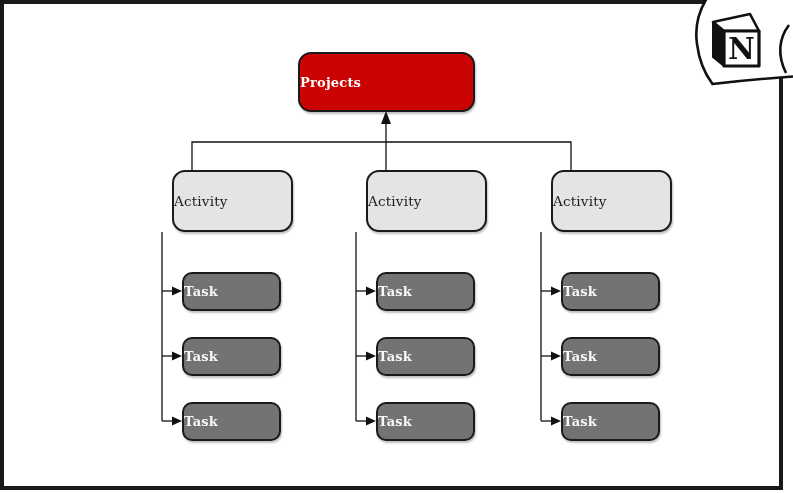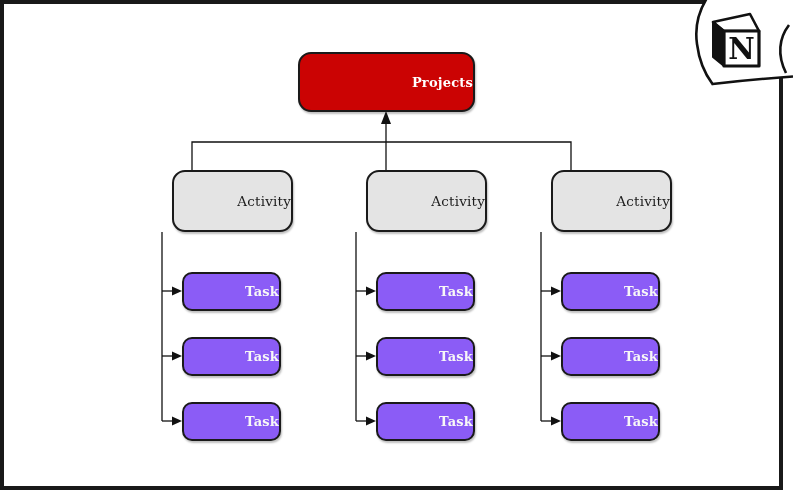--- a/index.html
+++ b/index.html
@@ -7,41 +7,41 @@
     position:relative;width:793px;height:493px;background:#ffffff;overflow:hidden;
     font-family:"DejaVu Serif", serif;
   }
   .frame{
     position:absolute;left:0;top:0;width:783px;height:490px;
     border:4px solid #191919;box-sizing:border-box;background:#ffffff;
   }
   .connectors{position:absolute;left:0;top:0;width:793px;height:493px;pointer-events:none;}
   .node{
     position:absolute;box-sizing:border-box;
-    display:flex;align-items:center;justify-content:flex-end;
+    display:flex;align-items:center;justify-content:flex-start;
     border:2px solid #1a1a1a;
     box-shadow:1px 2px 2px rgba(0,0,0,0.25);
     font-size:13px;letter-spacing:0.2px;text-align:center;
   }
   .root-node{
     left:298px;top:52px;width:177px;height:60px;
     background:#cb0303;color:#ffffff;font-weight:bold;
     border-radius:13px;border-width:2.5px;
   }
   .activity-node{
     top:170px;width:121px;height:62px;
     background:#e4e4e4;color:#1c1c1c;
     border-radius:13px;font-size:13.5px;margin-left:40px;
   }
   .activity-1{left:132px;}
   .activity-2{left:326px;}
   .activity-3{left:511px;}
   .task-node{
     width:99px;height:39px;
-    background:#8b5cf6;color:#f7f7f7;font-weight:bold;
+    background:#737373;color:#f7f7f7;font-weight:bold;
     border-radius:10px;border-width:2.5px;
   }
   .col-1{left:182px;} .col-2{left:376px;} .col-3{left:561px;}
   .row-1{top:272px;} .row-2{top:337px;} .row-3{top:402px;}
   .badge{position:absolute;top:0;right:0;width:100px;height:92px;}
 </style>
 </head>
 <body>
 
 <div id="stage">

